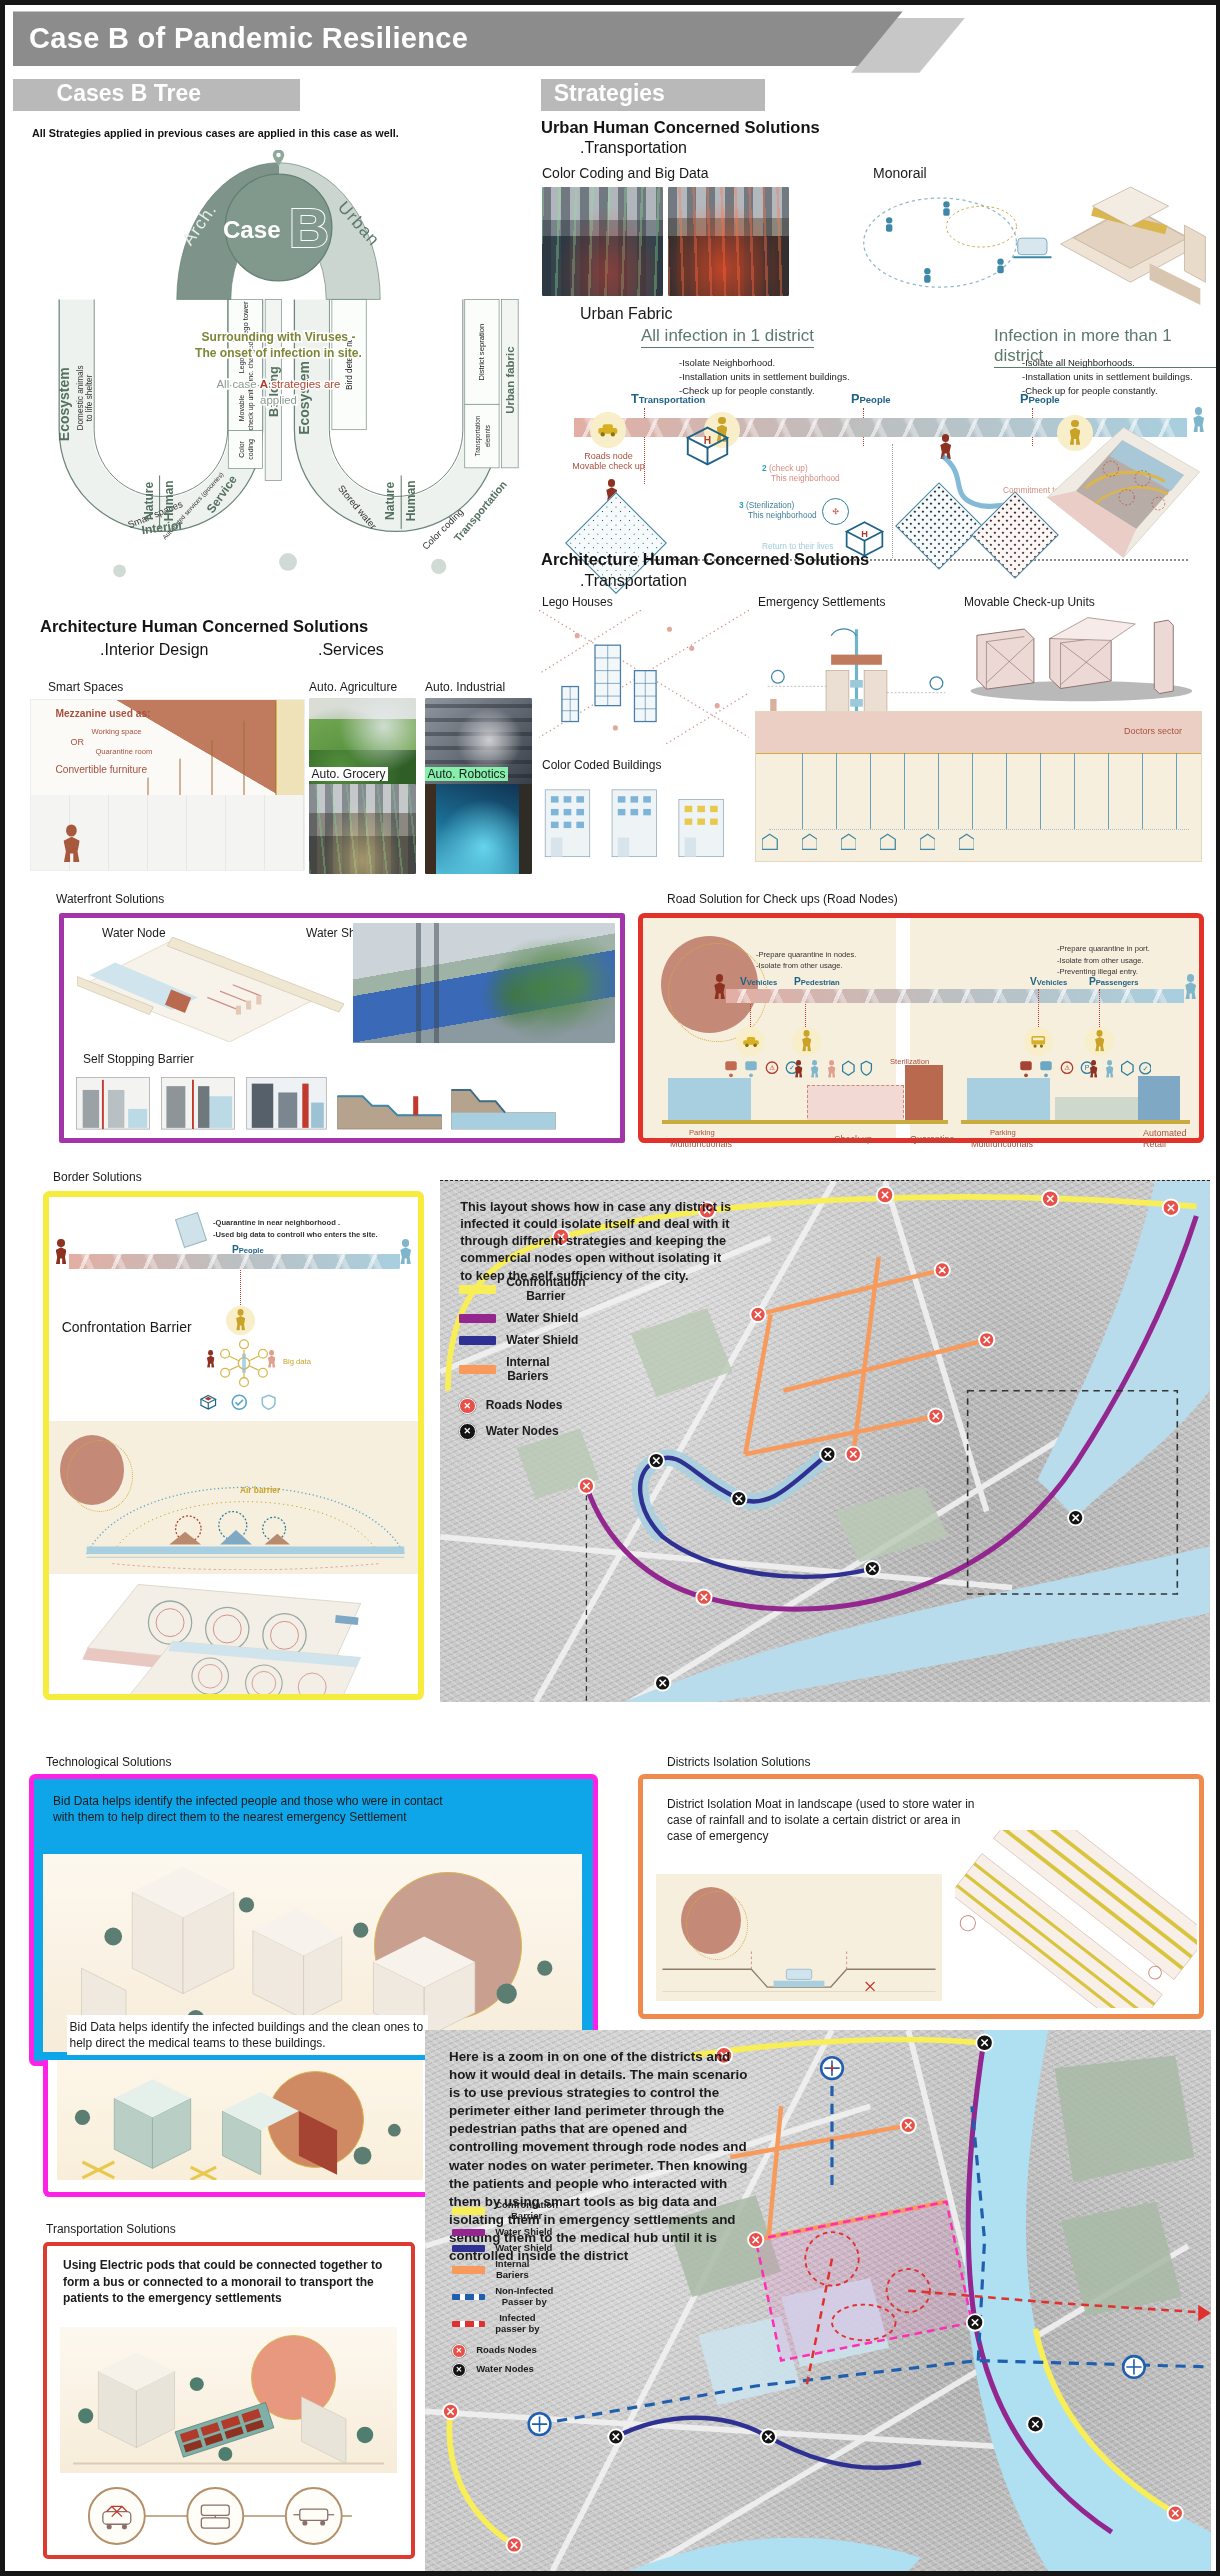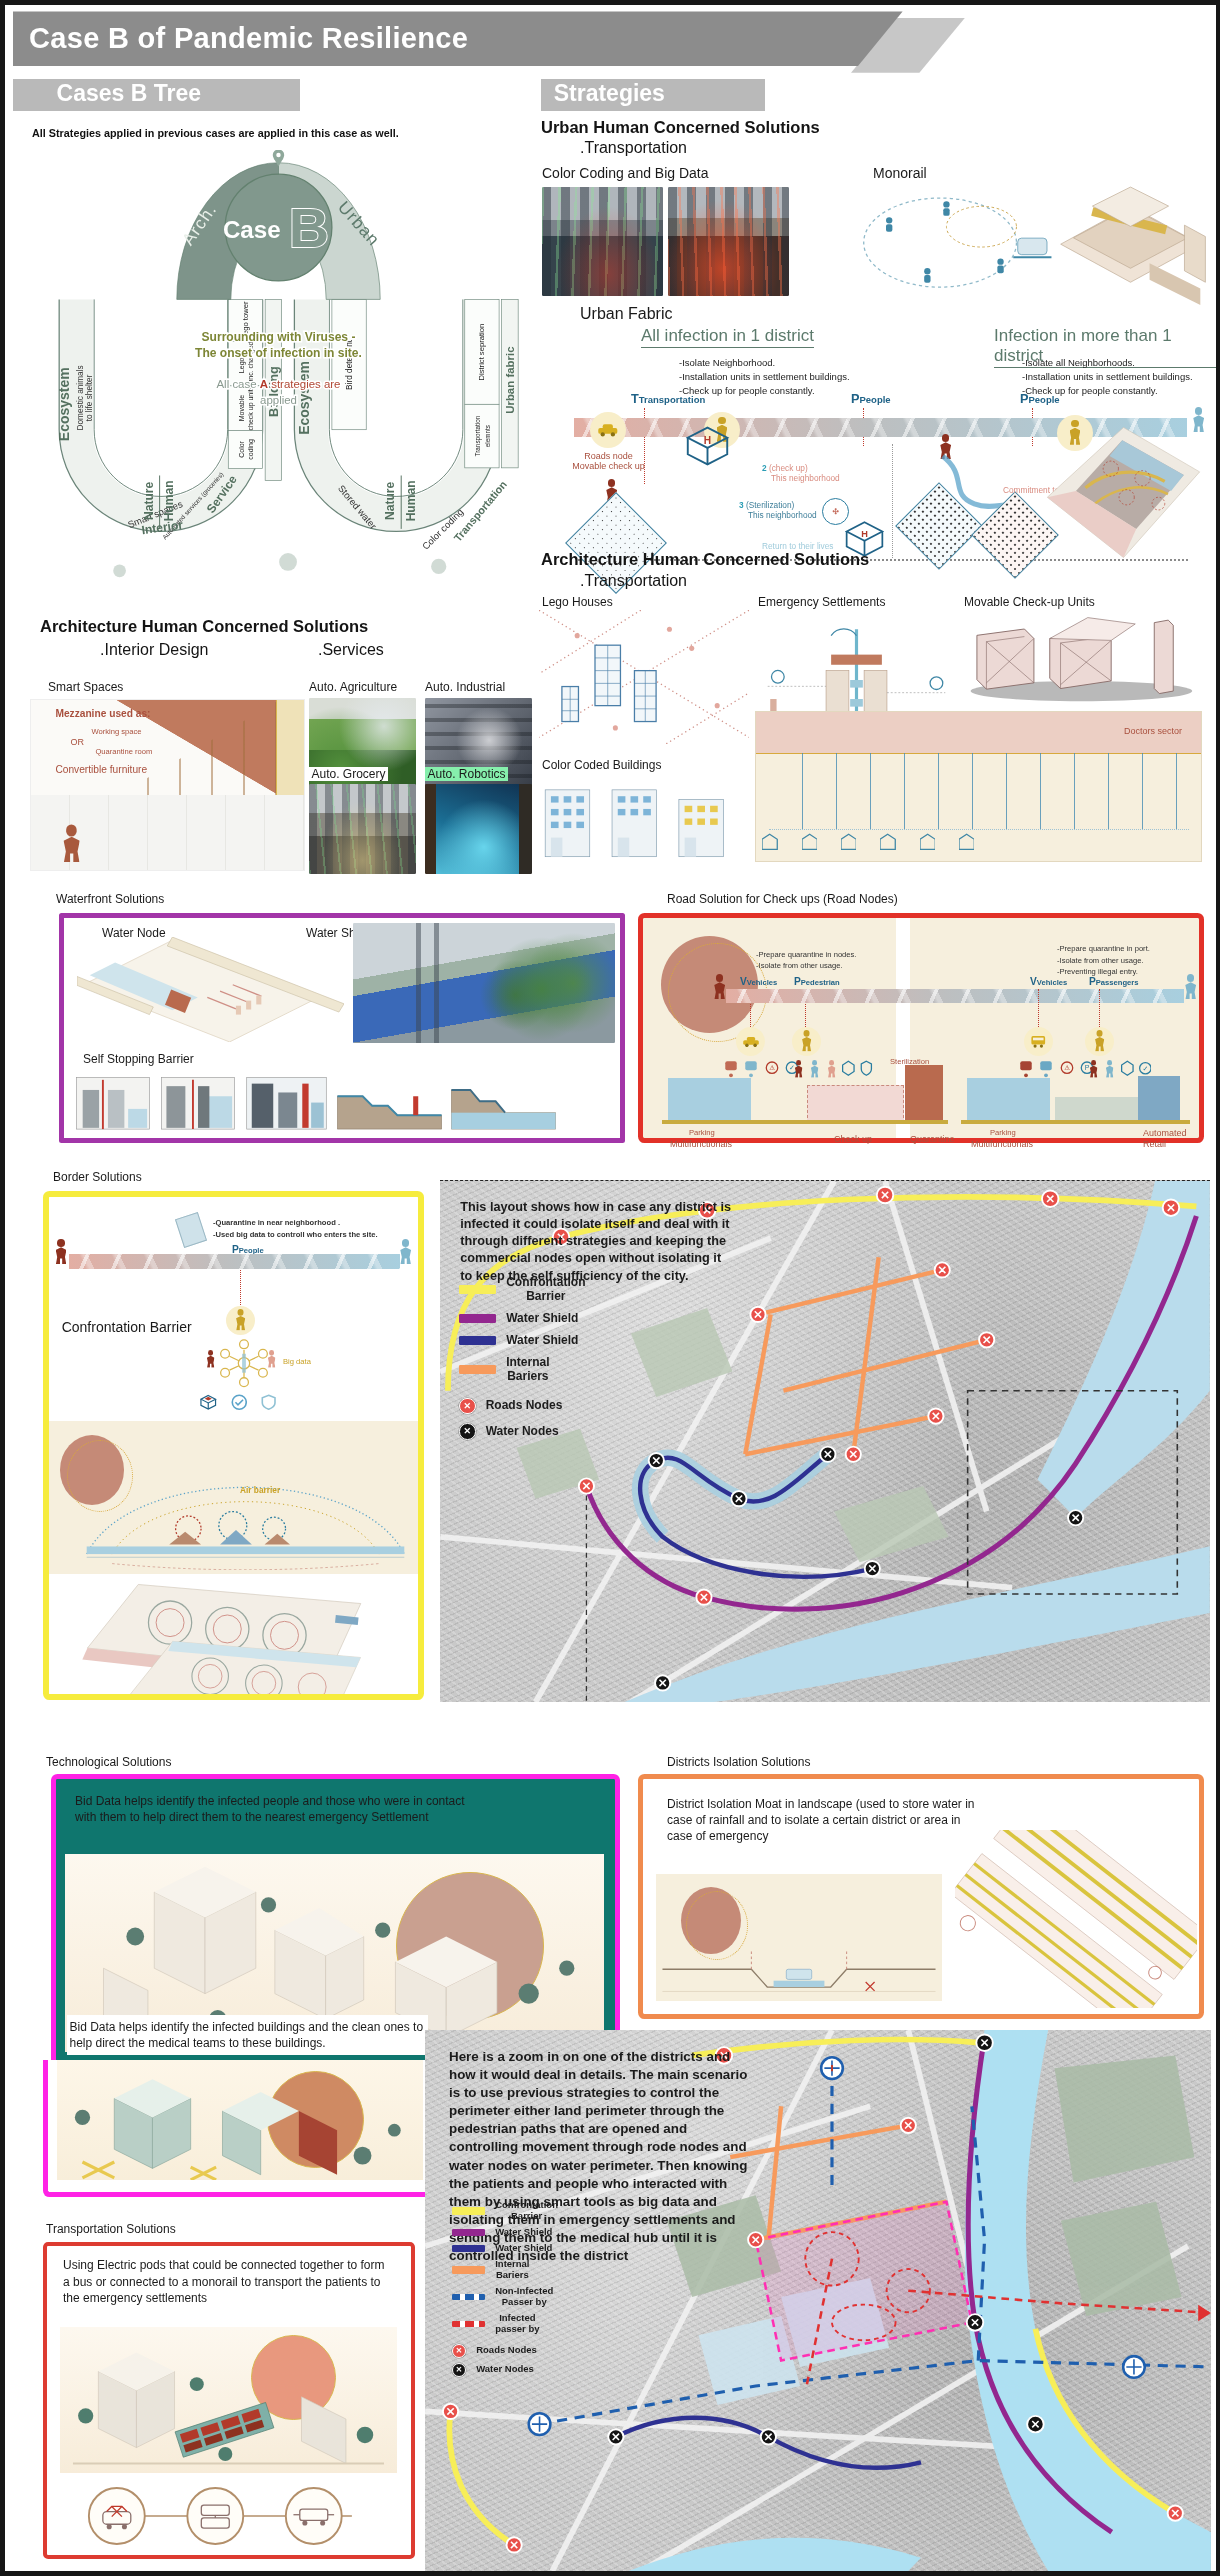--- a/index.html
+++ b/index.html
@@ -886,21 +886,21 @@
           <div class="legend-label">Roads Nodes</div>
         </div>
       <div class="legend-row" style="margin-top:9px;">
           <div class="xn xn-blk"></div>
           <div class="legend-label">Water Nodes</div>
         </div>
     </div>
   </div>
 
   <div class="ab h-label-sm" style="left:41px;top:1750px;">Technological Solutions</div>
-  <div class="ab" style="left:46px;top:1769px;width:569px;height:292px;border:5.7px solid #ff22e6;border-radius:6.4px;box-sizing:border-box;background:#0f766e;">
+  <div class="ab" style="left:24px;top:1769px;width:569px;height:292px;border:5.7px solid #ff22e6;border-radius:6.4px;box-sizing:border-box;background:#0ea5e9;">
     <div class="ab para" style="left:19px;top:14px;width:394px;font-weight:normal;font-size:12px;">Bid Data helps identify the infected people and those who were in contact with them to help direct them to the nearest emergency Settlement</div>
 
     <div class="ab" style="left:9px;top:75px;width:539px;height:198px;background:linear-gradient(180deg,#fdf8ef,#f7ecd9);overflow:hidden;">
       <div class="ab" style="left:331px;top:18px;width:146px;height:146px;border-radius:50%;background:#c9a090;border:1.3px solid #d9b64e;"></div>
       <svg class="ab" style="left:0;top:0;" width="539" height="198" viewBox="0 0 848 312">
         <g fill="#efe9df" stroke="#cfc6b8">
           <polygon points="140,60 220,100 220,220 140,180"></polygon>
             <polygon points="220,100 300,60 300,180 220,220"></polygon>
           <polygon points="330,120 410,160 410,260 330,220"></polygon>
             <polygon points="410,160 470,130 470,230 410,260"></polygon>
@@ -1170,21 +1170,21 @@
         </div>
       <div class="legend-row">
           <div class="xn xn-blk" style="width:14px;height:14px;font-size:7.6px;"></div>
           <div class="legend-label" style="font-size:9.5px;">Water Nodes</div>
         </div>
     </div>
   </div>
 
   <div class="ab h-label-sm" style="left:41px;top:2217px;">Transportation Solutions</div>
   <div class="ab" style="left:38px;top:2237px;width:372px;height:317px;border:4.5px solid #dd3b31;border-radius:5.1px;box-sizing:border-box;background:#fff;">
-    <div class="ab para" style="left:16px;top:11.4px;width:331px;font-weight:normal;font-size:12px;">Using Electric pods that could be connected together to form a bus or connected to a monorail to transport the patients to the emergency settlements</div>
+    <div class="ab para" style="left:16px;top:11.4px;width:331px;font-weight:bold;font-size:12px;">Using Electric pods that could be connected together to form a bus or connected to a monorail to transport the patients to the emergency settlements</div>
     <div class="ab" style="left:12.7px;top:81px;width:337px;height:146px;background:linear-gradient(180deg,#fdf8ef,#f7ecd9);overflow:hidden;">
       <div class="ab" style="left:191px;top:7.6px;width:83px;height:83px;border-radius:50%;background:#e8987e;border:1.3px solid #d9b64e;"></div>
       <svg class="ab" style="left:0;top:0;" width="337" height="146" viewBox="0 0 530 230">
         <g fill="#e9e4da" stroke="#cfc6b8">
             <polygon points="60,70 120,100 120,190 60,160"></polygon>
             <polygon points="120,100 180,70 180,160 120,190"></polygon>
             <polygon points="380,110 450,145 450,215 380,180"></polygon>
           </g>
         <g fill="#f6f2ea">
             <polygon points="60,70 120,40 180,70 120,100"></polygon>

